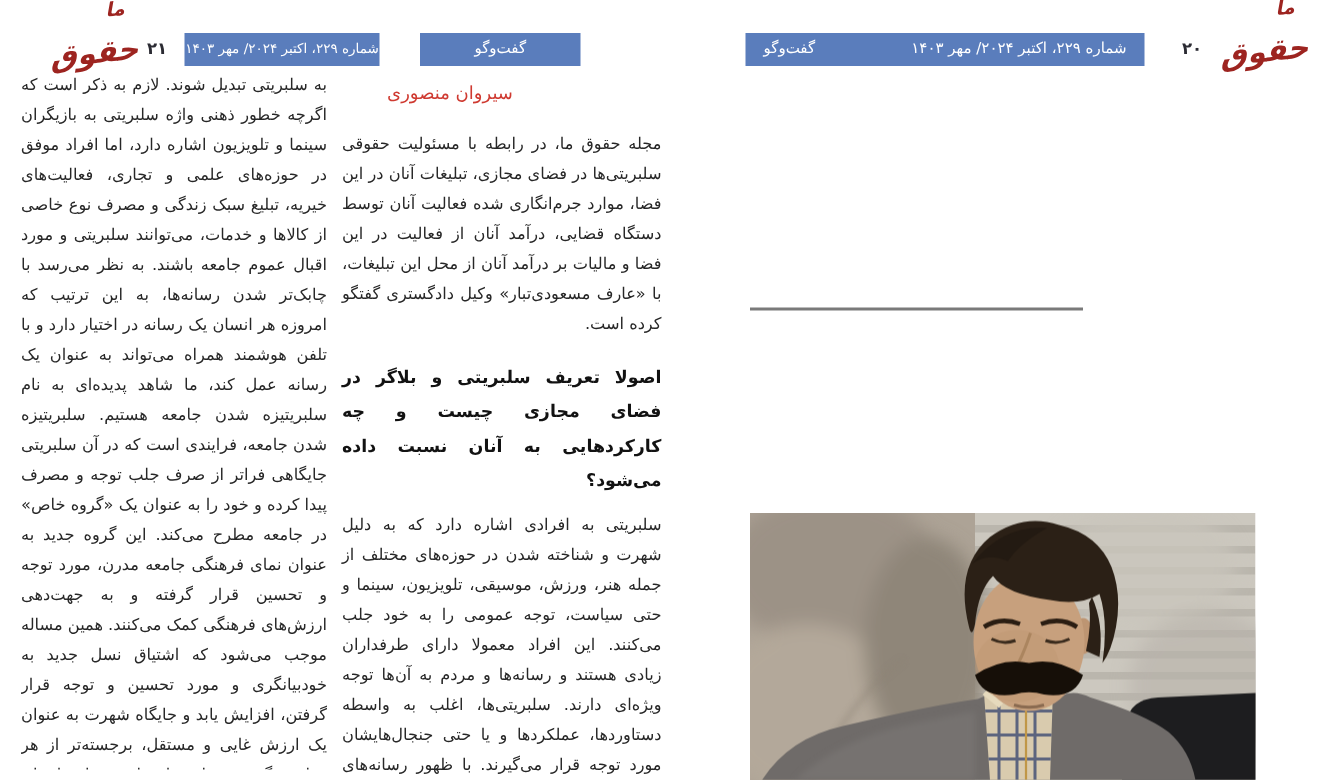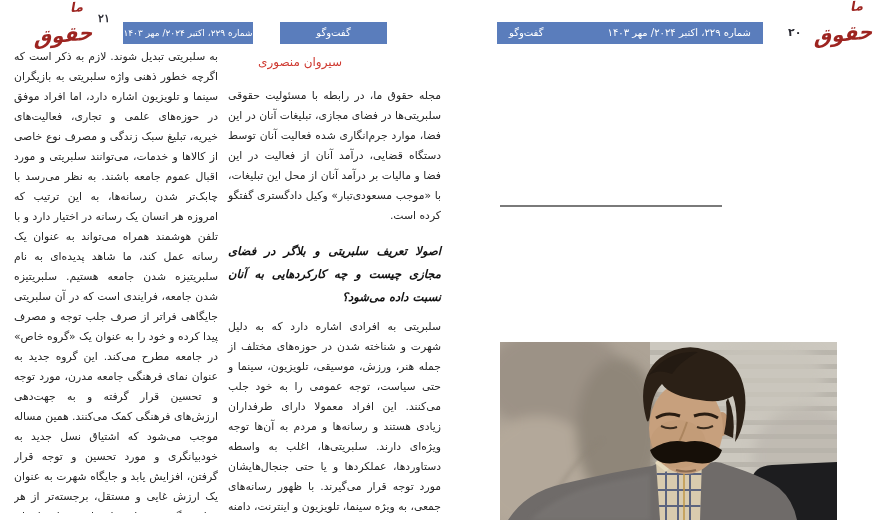--- a/index.html
+++ b/index.html
@@ -7,21 +7,21 @@
           font-family:"DejaVu Sans",sans-serif;}
   
   .logo{position:absolute;width:58px;height:46px;transform:rotate(-6deg);color:#9d2420;}
   .logo .logo-ma{position:absolute;top:-2px;right:6px;font-size:13px;font-weight:bold;
                  transform:skewX(-16deg);}
   .logo .logo-hoquq{position:absolute;bottom:2px;left:0;font-size:20px;font-weight:bold;
                     transform:skewX(-16deg);}
   .logo-left{left:34px;top:3px;}
   .logo-right{left:814px;top:2px;}
   .pagenum{position:absolute;font-size:11px;font-weight:bold;color:#2b2b33;}
-  .pagenum-21{left:98px;top:12px;font-family:Liberation Serif, serif;}
+  .pagenum-21{left:98px;top:26px;}
   .pagenum-20{left:788px;top:26px;}
   .bar{position:absolute;top:22px;height:22px;background:#5a7dbc;color:#fff;
        box-sizing:border-box;line-height:22px;text-align:center;direction:rtl;}
   .bar-issue-left{left:123px;width:130px;font-size:9px;}
   .bar-section-left{left:280px;width:107px;font-size:10px;}
   .bar-right{left:497px;width:266px;display:flex;justify-content:space-between;
              align-items:center;padding:0 12px;font-size:10px;}
   
   .title{position:absolute;left:500px;top:136px;width:223px;margin:0;text-align:center;
          color:#b92d20;font-weight:bold;direction:rtl;}
@@ -33,21 +33,21 @@
   .photo svg{display:block;width:337px;height:178px;}
   
   .byline{position:absolute;left:255px;top:55px;width:90px;text-align:center;
           color:#cf3a31;font-weight:normal;font-size:12px;direction:rtl;}
   .col{position:absolute;direction:rtl;text-align:justify;color:#272727;
        font-size:10.8px;line-height:20px;}
   .col p{margin:0;}
   .col-b{left:228px;top:86px;width:213px;}
   .col-b .intro{margin-bottom:14px;}
   .col-b .question{font-weight:bold;color:#121212;font-size:11.6px;line-height:23px;
-                   margin-bottom:8px;font-style:italic;}
+                   margin-bottom:8px;}
   .col-a{left:14px;top:47px;width:204px;height:466px;overflow:hidden;}
 </style>
 </head>
 <body>
 
 <div class="spread">
 
   <div class="logo logo-right">
     <span class="logo-ma">ما</span>
     <span class="logo-hoquq">حقوق</span>
@@ -131,21 +131,21 @@
   <div class="bar bar-issue-left">
     <span>شماره ۲۲۹، اکتبر ۲۰۲۴/ مهر ۱۴۰۳</span>
   </div>
   <div class="bar bar-section-left">
     <span>گفت‌وگو</span>
   </div>
 
   <div class="byline">سیروان منصوری</div>
 
   <div class="col col-b">
-    <p class="intro">مجله حقوق ما، در رابطه با مسئولیت حقوقی سلبریتی‌ها در فضای مجازی، تبلیغات آنان در این فضا، موارد جرم‌انگاری شده فعالیت آنان توسط دستگاه قضایی، درآمد آنان از فعالیت در این فضا و مالیات بر درآمد آنان از محل این تبلیغات، با «موجب مسعودی‌تبار» وکیل دادگستری گفتگو کرده است.</p>
+    <p class="intro">مجله حقوق ما، در رابطه با مسئولیت حقوقی سلبریتی‌ها در فضای مجازی، تبلیغات آنان در این فضا، موارد جرم‌انگاری شده فعالیت آنان توسط دستگاه قضایی، درآمد آنان از فعالیت در این فضا و مالیات بر درآمد آنان از محل این تبلیغات، با «عارف مسعودی‌تبار» وکیل دادگستری گفتگو کرده است.</p>
     <p class="question">اصولا تعریف سلبریتی و بلاگر در فضای مجازی چیست و چه کارکردهایی به آنان نسبت داده می‌شود؟</p>
     <p class="answer">سلبریتی به افرادی اشاره دارد که به دلیل شهرت و شناخته شدن در حوزه‌های مختلف از جمله هنر، ورزش، موسیقی، تلویزیون، سینما و حتی سیاست، توجه عمومی را به خود جلب می‌کنند. این افراد معمولا دارای طرفداران زیادی هستند و رسانه‌ها و مردم به آن‌ها توجه ویژه‌ای دارند. سلبریتی‌ها، اغلب به واسطه دستاوردها، عملکردها و یا حتی جنجال‌هایشان مورد توجه قرار می‌گیرند. با ظهور رسانه‌های جمعی، به ویژه سینما، تلویزیون و اینترنت، دامنه سلبریتی‌ها گسترش یافته و شامل افرادی می‌شود که</p>
   </div>
 
   <div class="col col-a">
     <p>به سلبریتی تبدیل شوند. لازم به ذکر است که اگرچه خطور ذهنی واژه سلبریتی به بازیگران سینما و تلویزیون اشاره دارد، اما افراد موفق در حوزه‌های علمی و تجاری، فعالیت‌های خیریه، تبلیغ سبک زندگی و مصرف نوع خاصی از کالاها و خدمات، می‌توانند سلبریتی و مورد اقبال عموم جامعه باشند. به نظر می‌رسد با چابک‌تر شدن رسانه‌ها، به این ترتیب که امروزه هر انسان یک رسانه در اختیار دارد و با تلفن هوشمند همراه می‌تواند به عنوان یک رسانه عمل کند، ما شاهد پدیده‌ای به نام سلبریتیزه شدن جامعه هستیم. سلبریتیزه شدن جامعه، فرایندی است که در آن سلبریتی جایگاهی فراتر از صرف جلب توجه و مصرف پیدا کرده و خود را به عنوان یک «گروه خاص» در جامعه مطرح می‌کند. این گروه جدید به عنوان نمای فرهنگی جامعه مدرن، مورد توجه و تحسین قرار گرفته و به جهت‌دهی ارزش‌های فرهنگی کمک می‌کنند. همین مساله موجب می‌شود که اشتیاق نسل جدید به خودبیانگری و مورد تحسین و توجه قرار گرفتن، افزایش یابد و جایگاه شهرت به عنوان یک ارزش غایی و مستقل، برجسته‌تر از هر زمان دیگری در تاریخ اجتماعی حیات انسان شود.</p>
   </div>
 
 </div>
 

